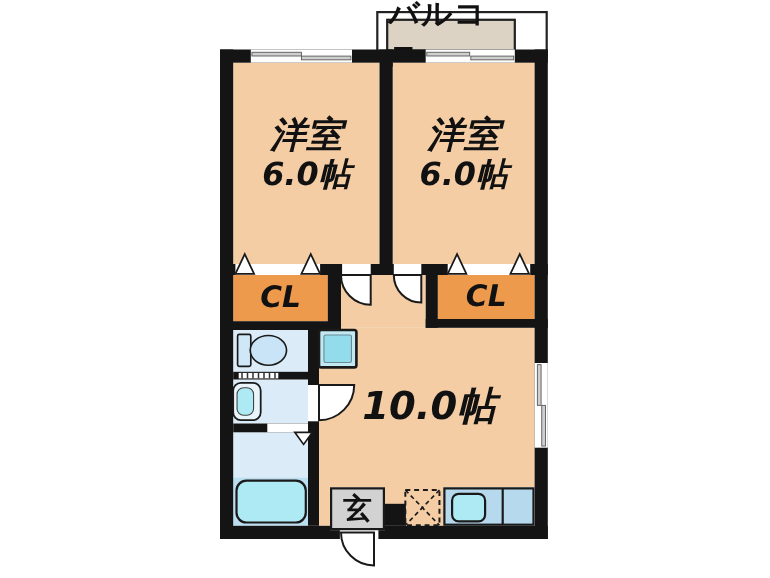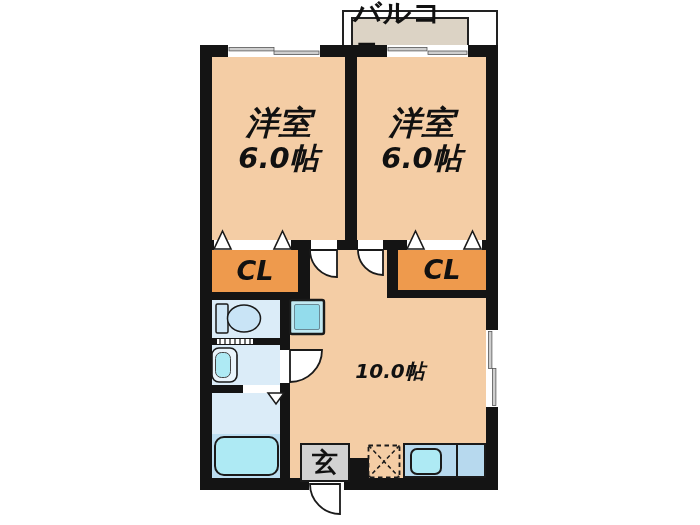--- a/index.html
+++ b/index.html
@@ -140,16 +140,16 @@
     <span style="font-size:33px">洋室</span>
     <span style="font-size:29px">6.0帖</span>
   </div>
   <div class="label" style="left:357px;top:100px;width:129px;height:80px">
     <span style="font-size:33px">洋室</span>
     <span style="font-size:29px">6.0帖</span>
   </div>
   <div class="label" style="left:212px;top:250px;width:86px;height:42px;font-size:27px">CL</div>
   <div class="label" style="left:398px;top:250px;width:88px;height:40px;font-size:27px">CL</div>
   <div class="label" style="left:305px;top:330px;width:170px;height:82px">
-    <span style="font-size:20px">10.0帖</span>
+    <span style="font-size:35px">10.0帖</span>
   </div>
 
 </div>
 
 </body></html>

